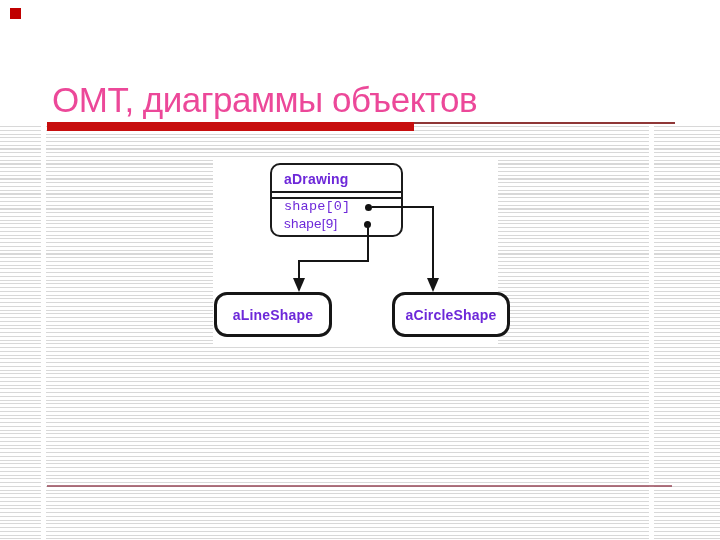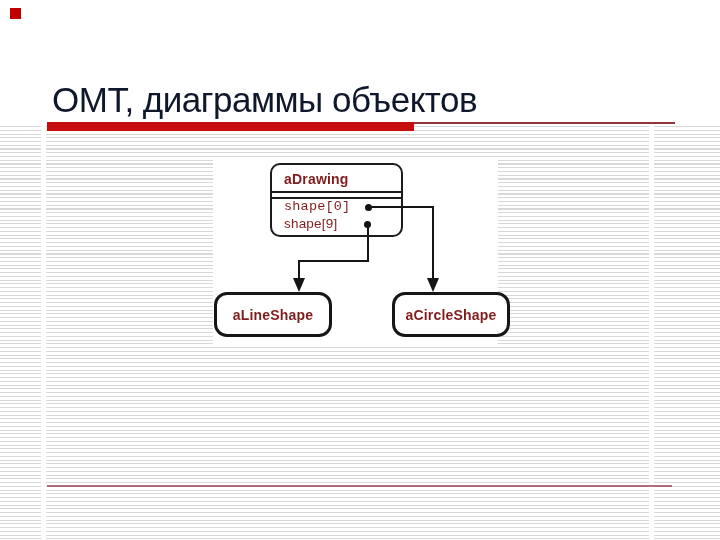--- a/index.html
+++ b/index.html
@@ -13,29 +13,29 @@
     background:repeating-linear-gradient(to bottom,#d8d8d8 0,#d8d8d8 1px,#ffffff 1px,#ffffff 3.75px);
   }
   .stripe-gap{position:absolute;top:126px;height:414px;background:#ffffff;}
   .stripe-gap.left{left:41px;width:5px;}
   .stripe-gap.right{left:649px;width:5px;}
   
   .corner-square{position:absolute;left:10px;top:8px;width:11px;height:11px;background:#c00000;}
   
   .title{
     position:absolute;left:52px;top:80px;margin:0;
-    font-size:35px;font-weight:400;letter-spacing:-0.5px;color:#0f172a;white-space:nowrap;
+    font-size:35px;font-weight:400;letter-spacing:-0.5px;color:#ec4899;white-space:nowrap;
   }
   .rule-thin{position:absolute;left:47px;top:122px;width:628px;height:2px;background:#8f3737;}
   .rule-thick{position:absolute;left:47px;top:122px;width:367px;height:9px;background:#c70e0e;}
   .rule-bottom{position:absolute;left:47px;top:485px;width:625px;height:2px;background:rgba(150,70,85,0.75);}
   
   .diagram{
     position:absolute;left:213px;top:157px;width:285px;height:188px;background:#ffffff;
-    filter:blur(0.3px);color:#7f1d1d;
+    filter:blur(0.3px);color:#6d28d9;
   }
   .obj-box{position:absolute;background:#fff;border:2px solid #1b1b1b;border-radius:10px;box-sizing:border-box;}
   .drawing-box{left:57px;top:6px;width:133px;height:74px;}
   .drawing-title{position:absolute;left:12px;top:6px;font-size:14px;font-weight:700;letter-spacing:0.2px;}
   .divider{position:absolute;left:0;right:0;top:26px;height:4px;border-top:2px solid #1b1b1b;border-bottom:2px solid #1b1b1b;}
   .attr-row{position:absolute;left:12px;height:17px;font-size:13.5px;font-weight:500;letter-spacing:0.2px;}
   .attr-0{top:34px;font-family:Liberation Mono, monospace;}
   .attr-1{top:51px;}
   .dot{position:absolute;width:7px;height:7px;border-radius:50%;background:#111;}
   .dot-0{left:93px;top:39px;}

